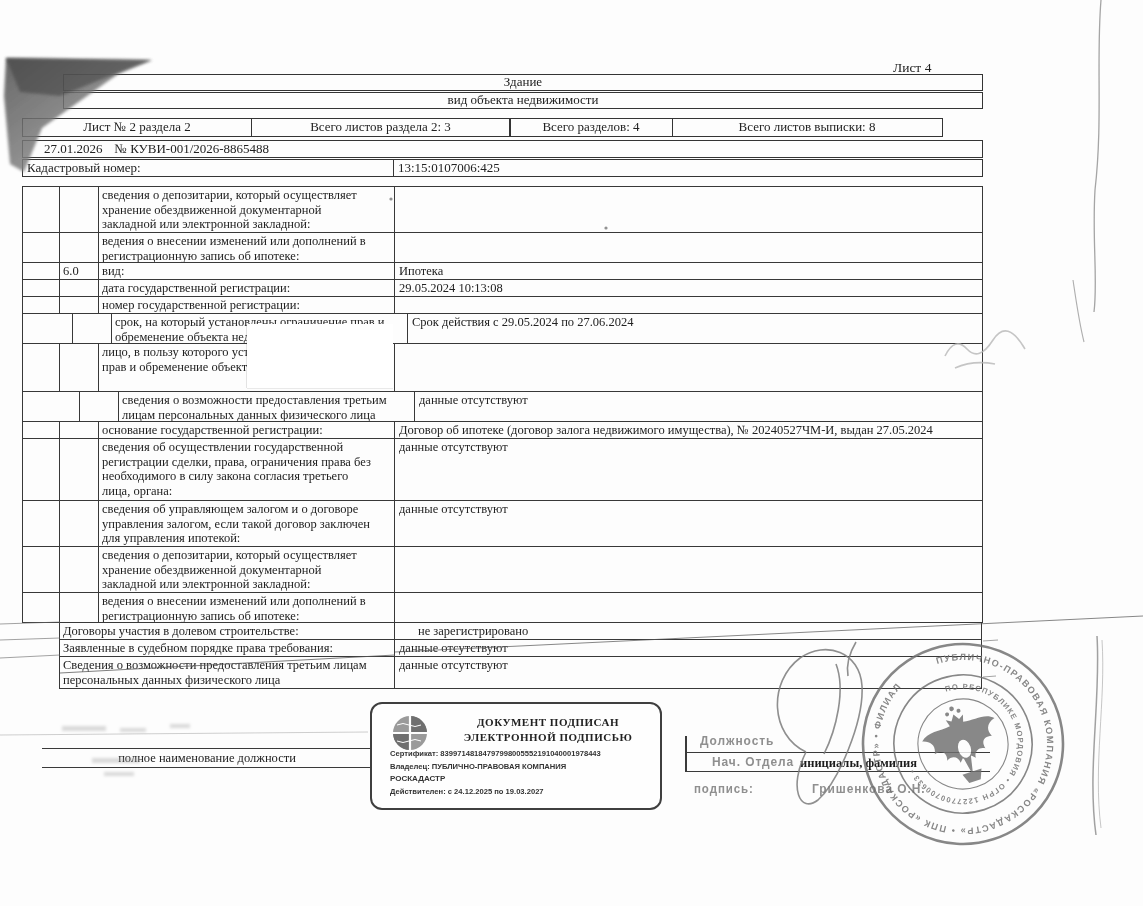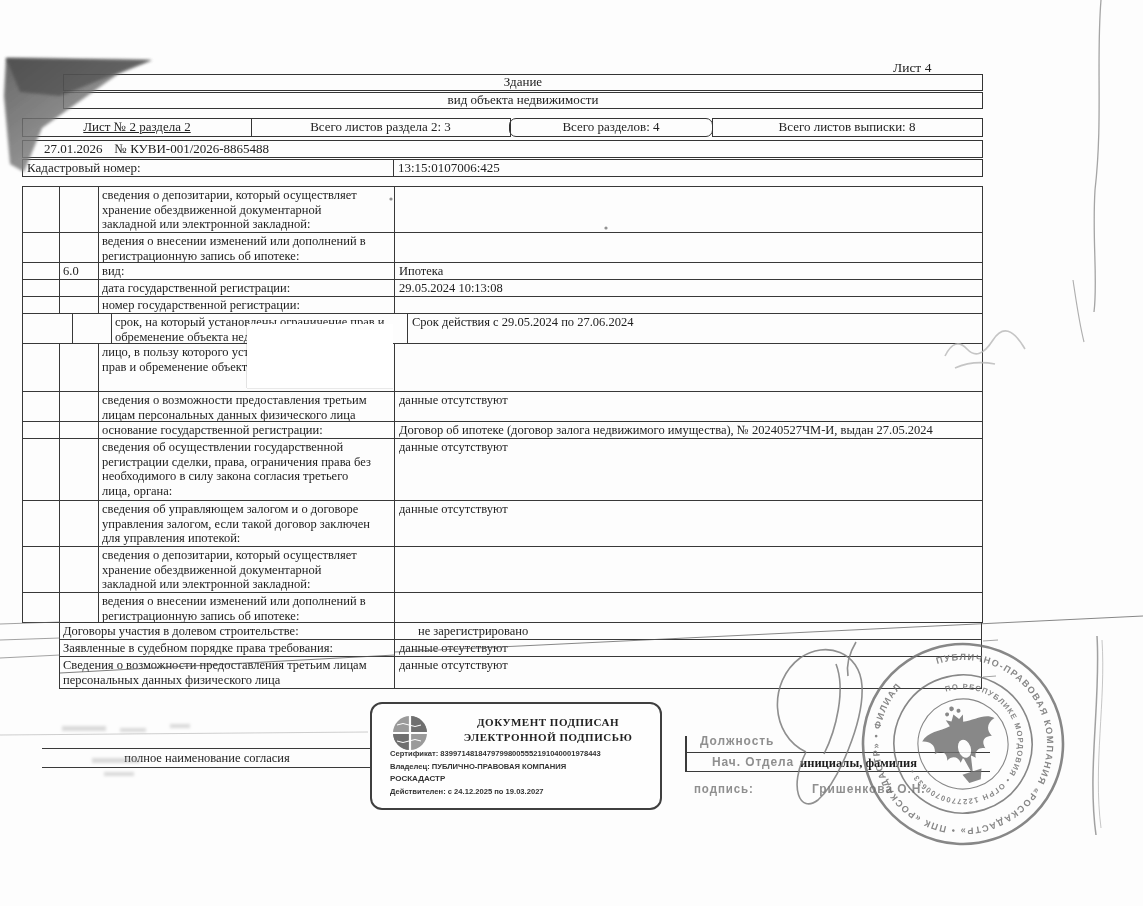--- a/index.html
+++ b/index.html
@@ -49,23 +49,23 @@
 <body>
 
 <div class="page">
 
   <div class="abs sheet-label" style="left:893px;top:60px;">Лист 4</div>
 
   <div class="abs hbox" style="top:74px;">Здание</div>
   <div class="abs hbox" style="top:92px;">вид объекта недвижимости</div>
 
   <div class="abs hcells">
-    <div class="hcell" style="width:230px;text-decoration:underline;">Лист № 2 раздела 2</div>
+    <div class="hcell" style="width:230px;">Лист № 2 раздела 2</div>
     <div class="hcell" style="width:260px;">Всего листов раздела 2: 3</div>
-    <div class="hcell" style="width:204px;border-radius:7px;">Всего разделов: 4</div>
+    <div class="hcell" style="width:164px;">Всего разделов: 4</div>
     <div class="hcell" style="width:271px;">Всего листов выписки: 8</div>
   </div>
 
   <div class="abs linebox" style="top:140px;">
     <span>27.01.2026</span>
     <span style="width:12px;"></span>
     <span>№ КУВИ-001/2026-8865488</span>
   </div>
 
   <div class="abs linebox" style="top:159px;padding-left:0;">
@@ -113,21 +113,21 @@
 обременение объекта недвижим</div>
         <div class="val">Срок действия с 29.05.2024 по 27.06.2024</div>
       </div>
       <div class="trow" style="height: 48px;">
         <div class="c0"></div>
         <div class="c1"></div>
         <div class="lbl">лицо, в пользу которого устано
 прав и обременение объекта не</div>
         <div class="val"></div>
       </div>
-      <div class="trow" style="height: 30px;">
+      <div class="trow" style="height: 30px; padding-left: 20px;">
         <div class="c0"></div>
         <div class="c1"></div>
         <div class="lbl">сведения о возможности предоставления третьим
 лицам персональных данных физического лица</div>
         <div class="val">данные отсутствуют</div>
       </div>
       <div class="trow" style="height: 17px;">
         <div class="c0"></div>
         <div class="c1"></div>
         <div class="lbl">основание государственной регистрации:</div>
@@ -176,21 +176,21 @@
       <div class="trow bottom-row" style="height: 32px;">
         <div class="lblwide">Сведения о возможности предоставления третьим лицам
 персональных данных физического лица</div>
         <div class="val">данные отсутствуют</div>
       </div>
     </div>
 
   <div class="abs patch"></div>
 
   <div class="abs sigline" style="left:42px;top:748px;width:330px;"></div>
-  <div class="abs caption" style="left:42px;top:751px;width:330px;">полное наименование согласия</div>
+  <div class="abs caption" style="left:42px;top:751px;width:330px;">полное наименование должности</div>
   <div class="abs sigline" style="left:42px;top:767px;width:330px;border-top-width:1.2px;"></div>
 
   <div class="abs esign">
     <svg class="abs" style="left:18px;top:9px;" width="40" height="40" viewBox="0 0 40 40">
       <circle cx="20" cy="20" r="17" fill="#9a9a9a"></circle>
       <path d="M20,3 A17,17 0 0,1 37,20 L20,20 Z" fill="#6f6f6f"></path>
       <path d="M20,37 A17,17 0 0,1 3,20 L20,20 Z" fill="#6f6f6f"></path>
       <path d="M3,20 L37,20 M20,3 L20,37" stroke="#fdfdfd" stroke-width="2.2"></path>
       <path d="M7,12 q6,-3 12,0 q6,3 12,0 M7,28 q6,3 12,0 q6,-3 12,0" stroke="#fdfdfd" stroke-width="1" fill="none"></path>
     </svg>

